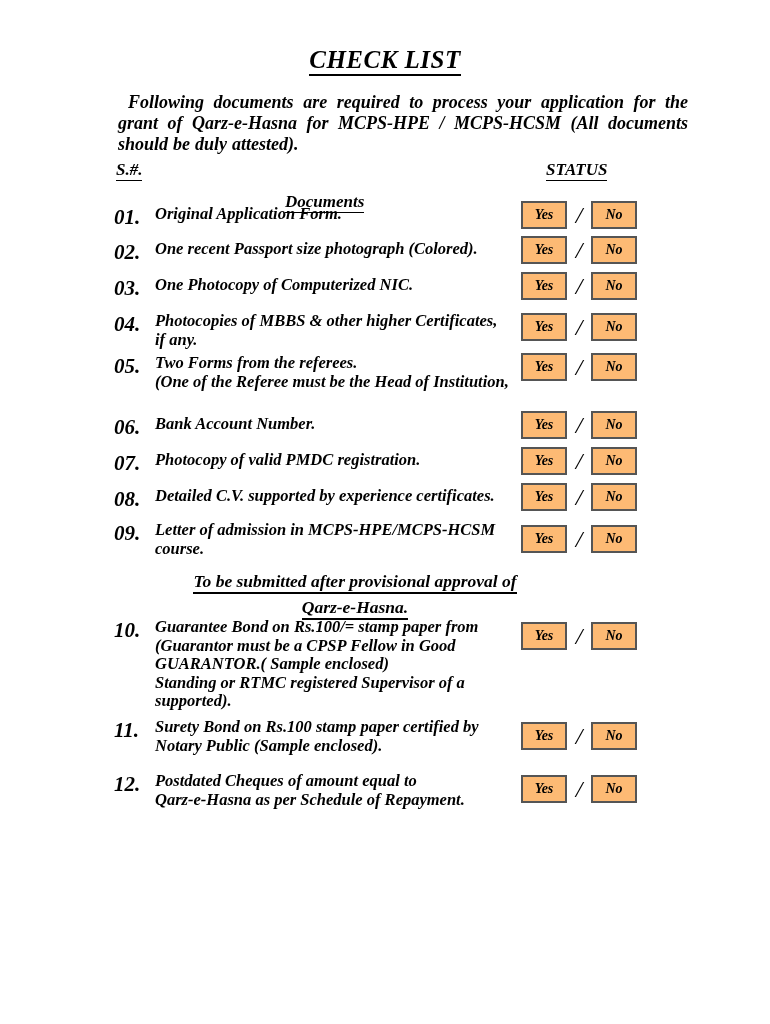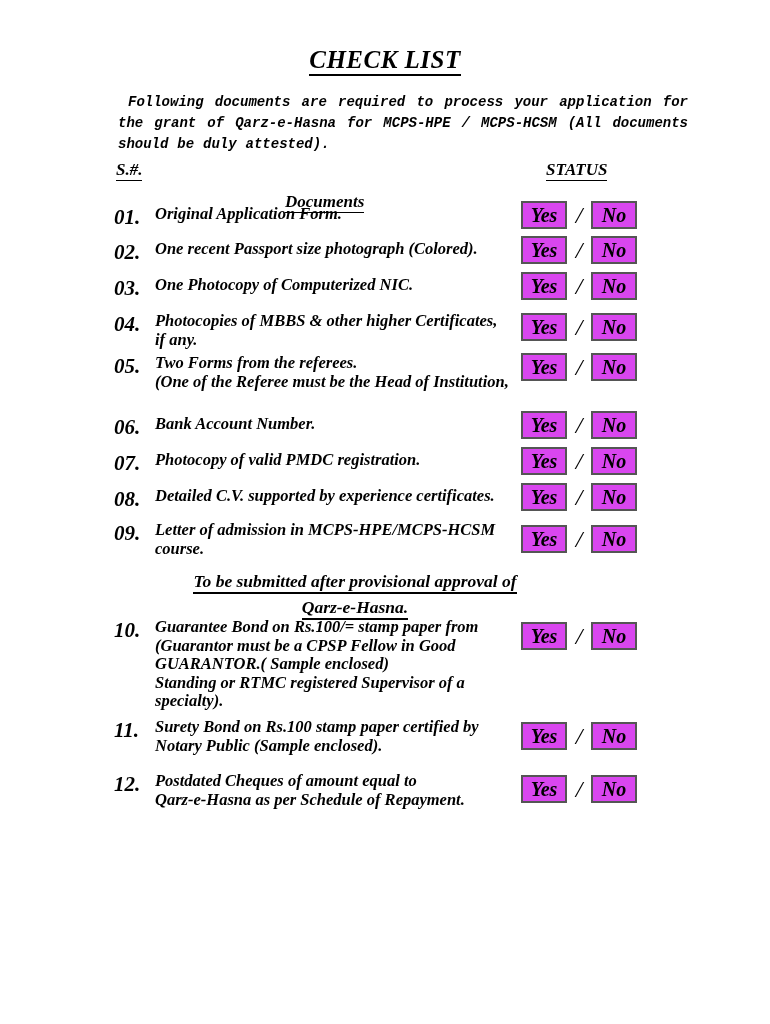--- a/index.html
+++ b/index.html
@@ -43,26 +43,25 @@
   }
 
   
   .intro {
     position: absolute;
     left: 118px;
     top: 92px;
     width: 570px;
     font-weight: bold;
     font-style: italic;
-    font-size: 14px;
+    font-size: 18px;
     line-height: 21px;
     text-align: justify;
     text-indent: 10px;
     word-spacing: 0.5px;
-    font-family: Liberation Mono, monospace;
   }
 
   
   .col-headers {
     position: absolute;
     left: 0;
     top: 160px;
     width: 770px;
     height: 24px;
   }
@@ -114,28 +113,28 @@
     left: 521px;
     top: 0;
     height: 28px;
     display: flex;
     align-items: center;
   }
   .status .opt {
     width: 46px;
     height: 28px;
     border: 2px solid #555555;
-    background: #d946ef;
+    background: #fdba74;
     box-sizing: border-box;
     display: flex;
     align-items: center;
     justify-content: center;
     font-weight: bold;
     font-style: italic;
-    font-size: 20px;
+    font-size: 14px;
     color: #000;
   }
   .status .slash {
     width: 24px;
     text-align: center;
     font-size: 24px;
     font-style: italic;
     font-weight: normal;
     line-height: 28px;
     color: #000;
@@ -286,21 +285,21 @@
           <div class="opt">No</div>
         </div>
       </div>
       <div class="row" style="top: 618px;">
         <div class="num">10.</div>
         <div class="txt">
           <span class="line">Guarantee Bond on Rs.100/= stamp paper from</span>
           <span class="line">(Guarantor must be a CPSP Fellow in Good</span>
           <span class="line">GUARANTOR.( Sample enclosed)</span>
           <span class="line">Standing or RTMC registered Supervisor of a</span>
-          <span class="line">specialty).</span>
+          <span class="line">supported).</span>
         </div>
         <div class="status" style="top: 4px;">
           <div class="opt">Yes</div>
           <div class="slash">/</div>
           <div class="opt">No</div>
         </div>
       </div>
       <div class="row" style="top: 718px;">
         <div class="num">11.</div>
         <div class="txt">

